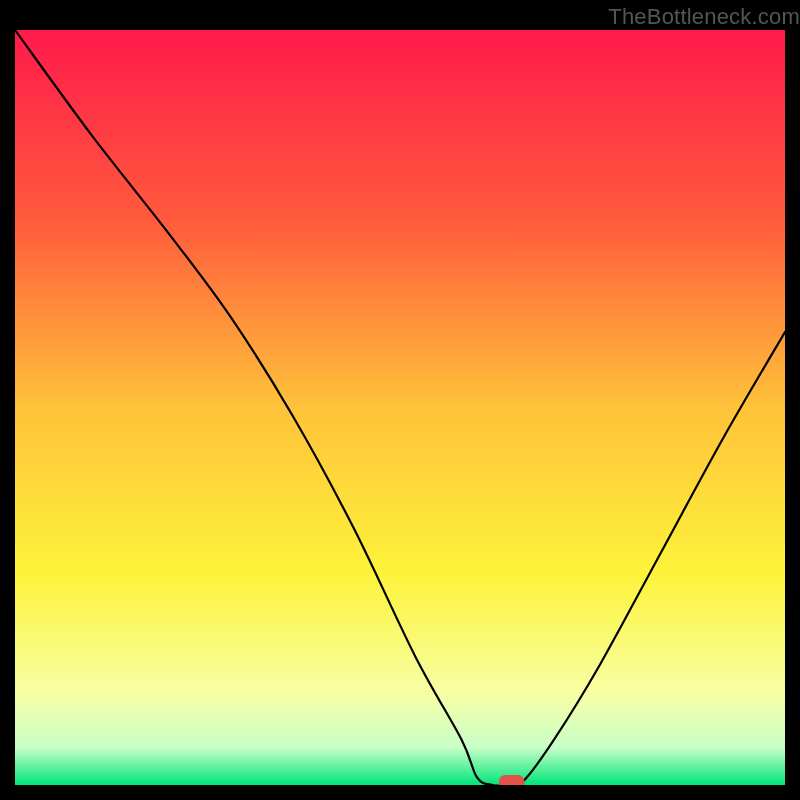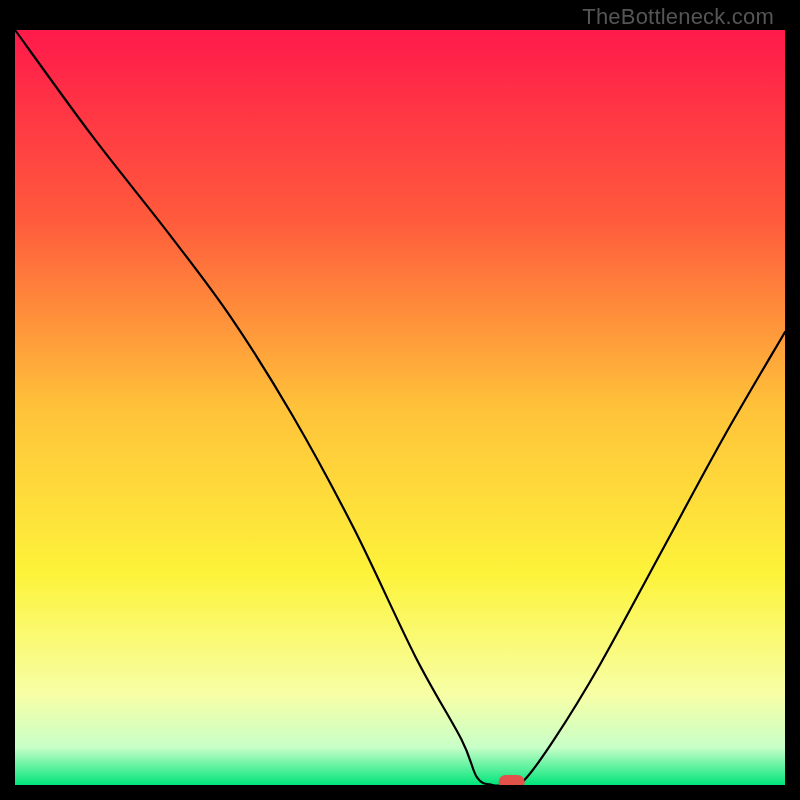--- a/index.html
+++ b/index.html
@@ -13,21 +13,21 @@
   }
   .frame {
     position: relative;
     width: 800px;
     height: 800px;
     background: #000;
   }
   .watermark {
     position: absolute;
     top: 4px;
-    right: 26px;
+    right: 0;
     color: #555;
     font-size: 22px;
     font-weight: 500;
     letter-spacing: 0.2px;
     z-index: 10;
   }
   .plot-area {
     position: absolute;
     left: 15px;
     top: 30px;

